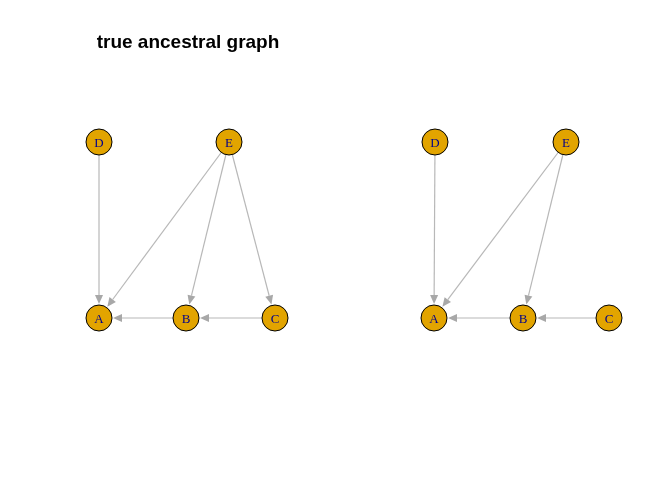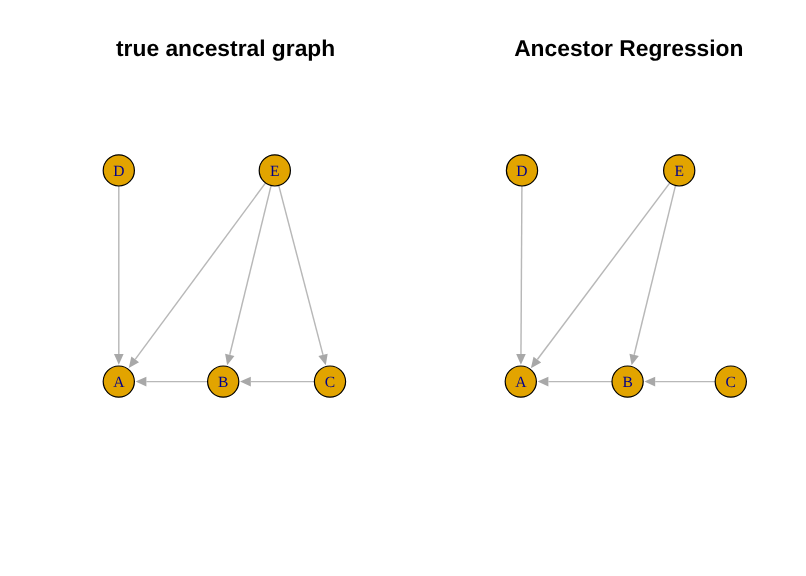--- a/index.html
+++ b/index.html
@@ -25,21 +25,20 @@
     font-family:"Liberation Serif",serif;
     font-size:13px;
     user-select:none;
   }
 </style>
 </head>
 <body>
 
 <div id="canvas">
   <div class="panel-title" style="left: 188px; top: 31px;">true ancestral graph</div>
-  <div class="panel-title" style="left: 524px; top: 31px;">Ancestor Regression</div>
   <svg id="graph" width="672" height="480" viewBox="0 0 672 480">
       <g>
         <line x1="99" y1="142" x2="99" y2="295" stroke="#B8B8B8" stroke-width="1.2"></line>
         <polygon points="99,304 95,295 103,295" fill="#A8A8A8"></polygon>
         <line x1="229" y1="142" x2="112.66508253695955" y2="299.49958056534706" stroke="#B8B8B8" stroke-width="1.2"></line>
         <polygon points="107.31787632684494,306.738875126733 109.44761828745469,297.12304447196277 115.8825467864644,301.87611665873135" fill="#A8A8A8"></polygon>
         <line x1="229" y1="142" x2="191.45875904089613" y2="295.6571722977275" stroke="#B8B8B8" stroke-width="1.2"></line>
         <polygon points="189.3227228944585,304.4000179203559 187.57304987528352,294.7078228993108 195.34446820650874,296.6065216961442" fill="#A8A8A8"></polygon>
         <line x1="229" y1="142" x2="269.18400318698104" y2="295.7474904545363" stroke="#B8B8B8" stroke-width="1.2"></line>
         <polygon points="271.459828026858,304.45499418971775 265.3140015269004,296.7589681611483 273.05400484706166,294.73601274792435" fill="#A8A8A8"></polygon>

